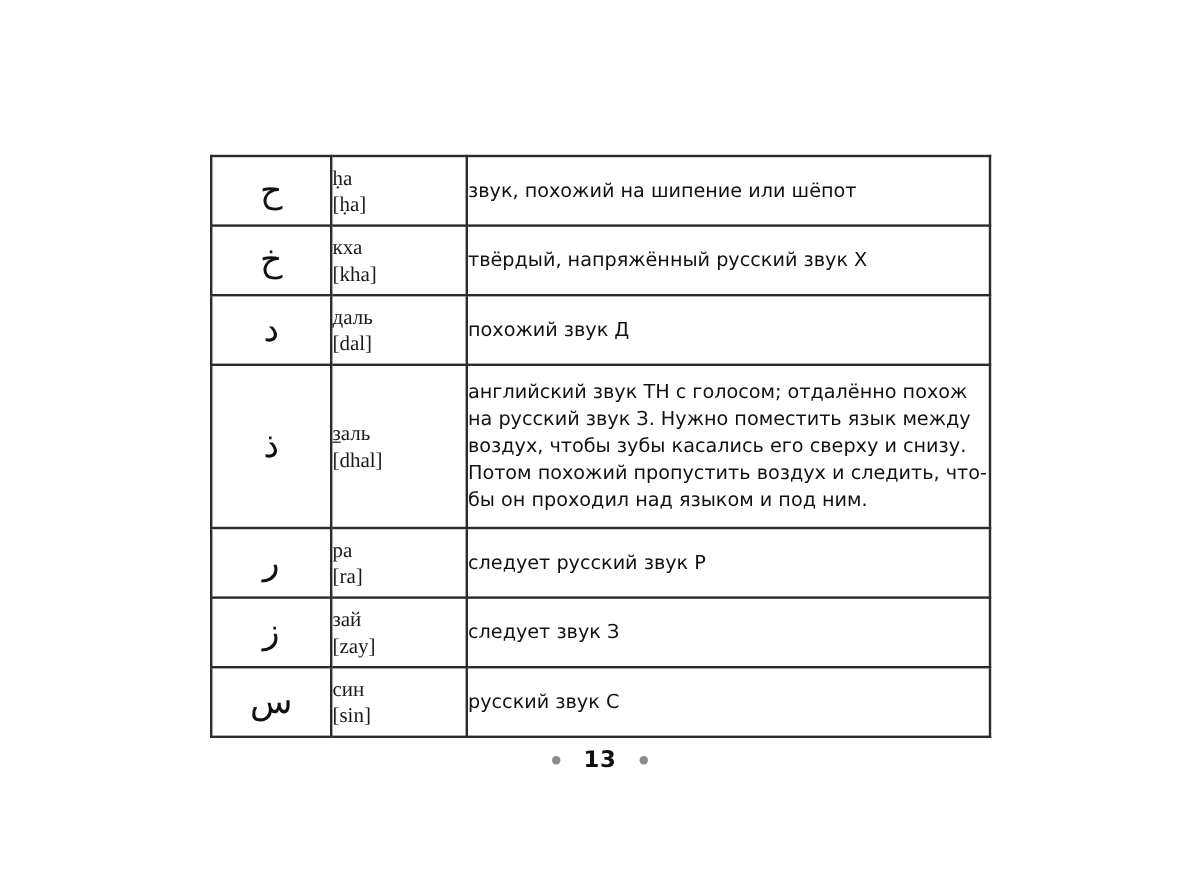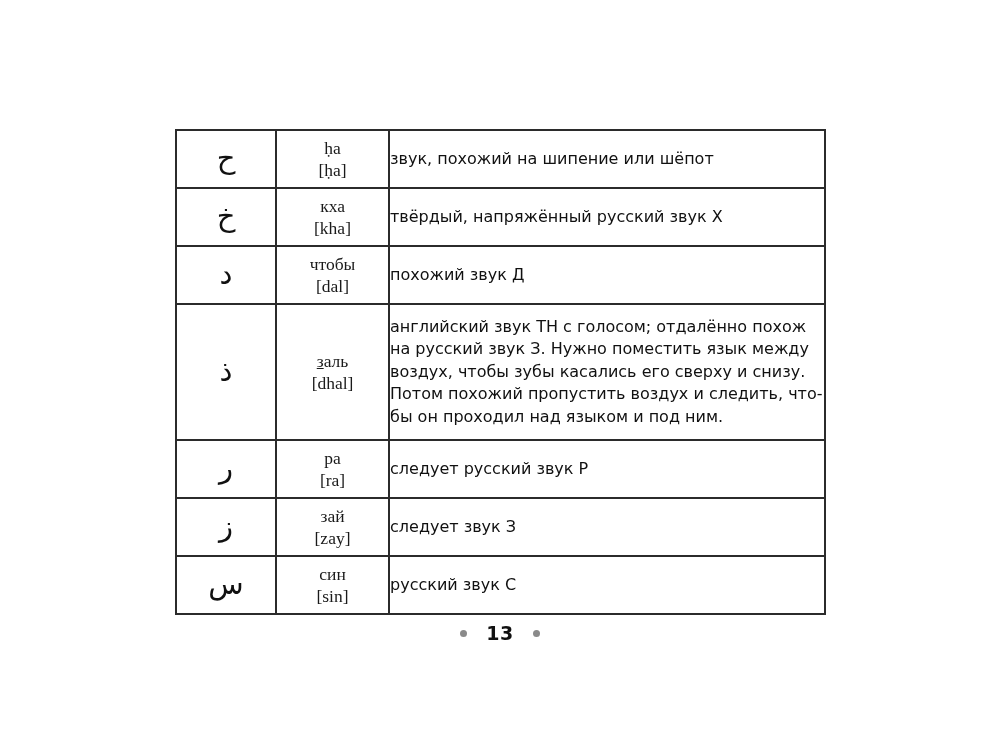--- a/index.html
+++ b/index.html
@@ -36,21 +36,21 @@
     width: 101px;
     text-align: center;
     font-family: "DejaVu Sans", sans-serif;
     font-size: 29px;
     color: #111111;
     line-height: 1.1;
     padding: 6px 0;
   }
   .col-translit {
     width: 114px;
-    text-align: center;
+    text-align: left;
     font-family: "Liberation Serif", serif;
     font-size: 17.5px;
     color: #1a1a1a;
     line-height: 1.28;
     padding: 7px 4px;
   }
   .col-translit .tr-ru { display: block; }
   .col-translit .tr-lat { display: block; }
   .col-desc {
     width: 436px;
@@ -125,21 +125,21 @@
         <td class="col-desc">
           <span class="line">твёрдый, напряжённый русский звук Х</span>
         </td>
       </tr>
 
       <tr class="row-h-short">
         <td class="col-letter">
           <span>د</span>
         </td>
         <td class="col-translit">
-          <span class="tr-ru">чтобы</span>
+          <span class="tr-ru">даль</span>
           <span class="tr-lat">[dal]</span>
         </td>
         <td class="col-desc">
           <span class="line">похожий звук Д</span>
         </td>
       </tr>
 
       <tr class="row-h-dhal">
         <td class="col-letter">
           <span>ذ</span>

